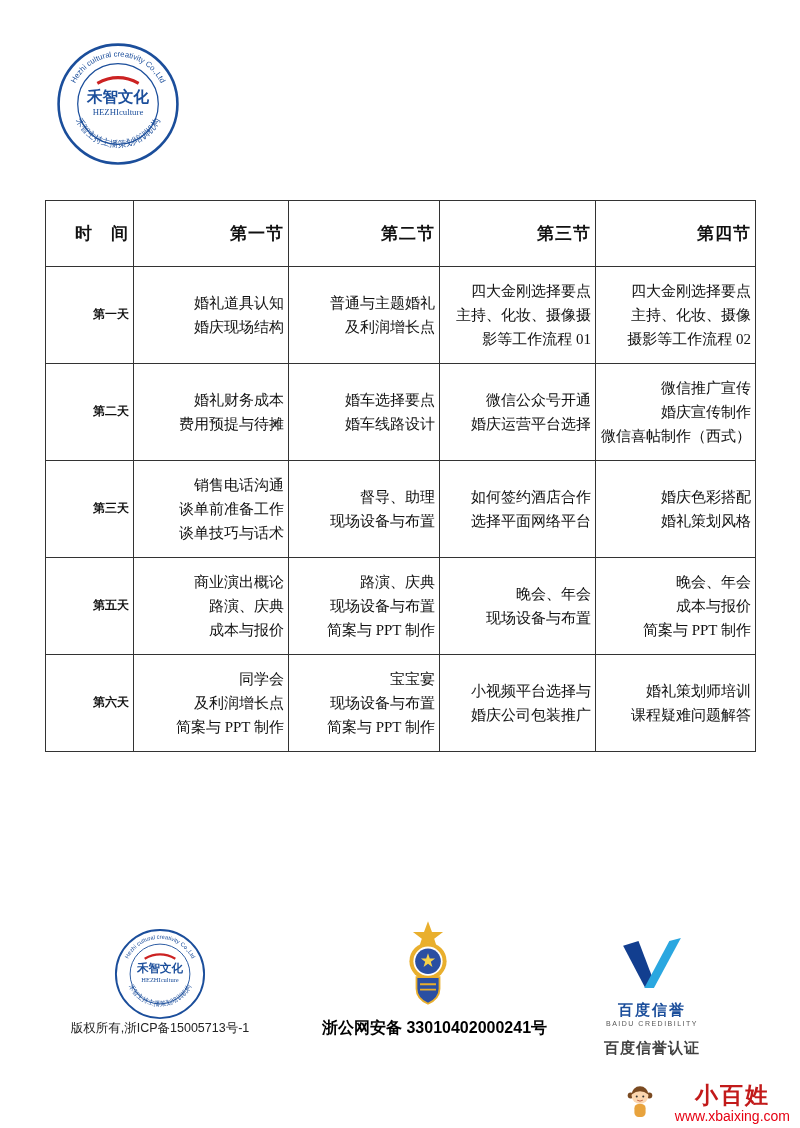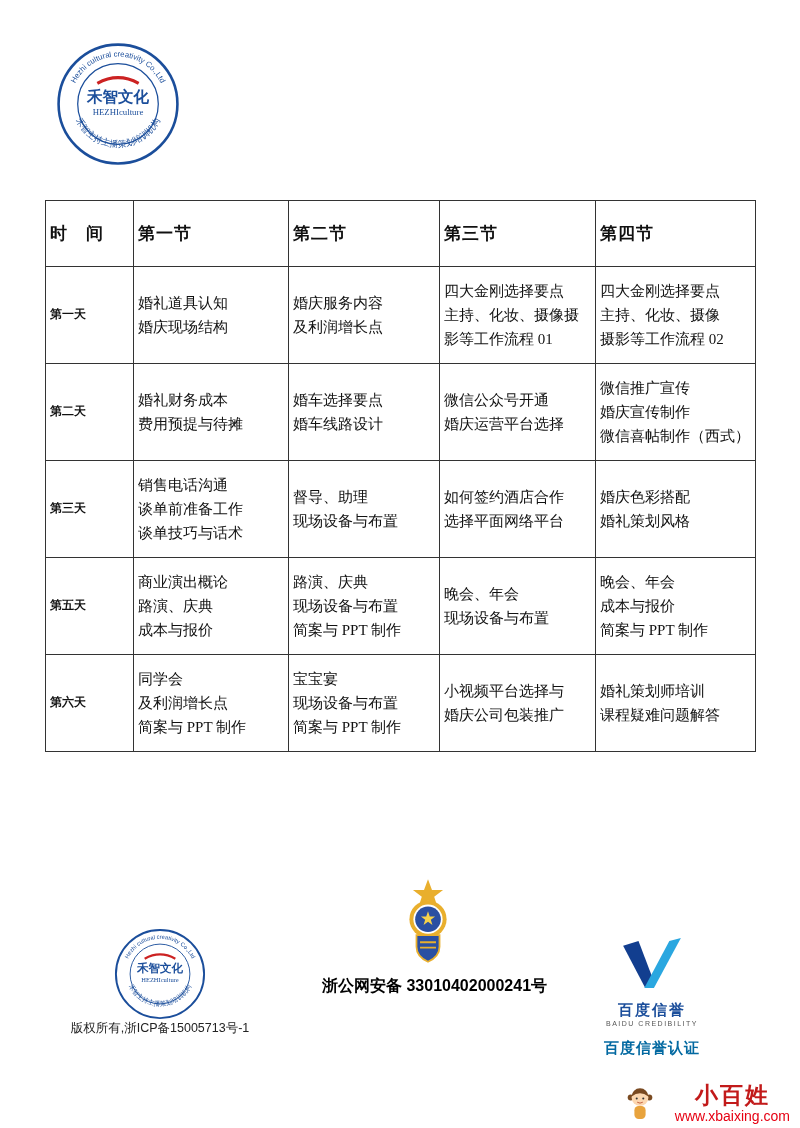--- a/index.html
+++ b/index.html
@@ -19,56 +19,56 @@
     font-weight:bold; font-size:47px; letter-spacing:2px; color:#000;
     line-height:1.25;
   }
 
   
   .course-table {
     position:absolute; left:45px; top:200px; width:710px;
     border-collapse:collapse; table-layout:fixed;
   }
   .course-table th, .course-table td {
-    border:1px solid #333; text-align:left; vertical-align:middle;
+    border:1px solid #333; text-align:right; vertical-align:middle;
     white-space:pre-line; color:#111; padding:6px 4px;
   }
   .course-table th {
     height:66px; font-weight:bold; font-size:17px; letter-spacing:1px;
   }
   .course-table td { height:97px; font-size:15px; line-height:1.6; }
   .course-table td.day { font-weight:bold; font-size:12px; }
 
   
   .cert { position:absolute; text-align:center; }
   .cert-left  { left:55px;  top:928px; width:210px; }
-  .cert-mid   { left:322px; top:878px; width:212px; }
+  .cert-mid   { left:322px; top:920px; width:212px; }
   .cert-right { left:553px; top:938px; width:198px; }
   .cert-left .logo-svg { width:92px; height:92px; margin:0 auto; }
   .police-svg { width:62px; height:86px; margin:0 auto; display:block; }
   .baidu-svg  { width:62px; height:52px; margin:0 auto; display:block; }
   .copyright-text {
     font-size:12.5px; color:#222;
     font-family:"Liberation Sans", sans-serif;
   }
   .police-text {
     margin-top:12px; font-size:16px; font-weight:bold; color:#000;
     white-space:nowrap; font-family:"Liberation Sans", sans-serif;
   }
   .baidu-name { margin-top:11px; font-size:15px; font-weight:bold; color:#1b4e9b;
     font-family:Liberation Sans, sans-serif; letter-spacing:2px; }
   .baidu-en { font-size:7px; letter-spacing:1.5px; color:#555;
     font-family:"Liberation Sans", sans-serif; }
-  .baidu-cert { margin-top:12px; font-size:15px; font-weight:bold; color:#0369a1;
+  .baidu-cert { margin-top:12px; font-size:15px; font-weight:bold; color:#404040;
     font-family:"Liberation Sans", sans-serif; letter-spacing:1px; }
 
   
   .watermark {
     position:absolute; right:10px; bottom:4px;
-    display:flex; align-items:flex-end; gap:21px;
+    display:flex; align-items:center; gap:21px;
   }
   .mascot-svg { width:28px; height:38px; display:block; }
   .wm-col { display:flex; flex-direction:column; align-items:center; }
   .wm-name {
     color:#c21a1a; font-size:23px; font-weight:bold;
     font-family:"Liberation Sans", sans-serif; letter-spacing:2px; line-height:1.1;
   }
   .wm-url { color:#e60012; font-size:14px; font-family:"Liberation Sans", sans-serif; }
 </style>
 </head>
@@ -112,21 +112,21 @@
         <th>第二节</th>
         <th>第三节</th>
         <th>第四节</th>
       </tr>
     </thead>
     <tbody>
       <tr>
         <td class="day">第一天</td>
         <td>婚礼道具认知
 婚庆现场结构</td>
-        <td>婚庆服务内容
+        <td>普通与主题婚礼
 及利润增长点</td>
         <td>四大金刚选择要点
 主持、化妆、摄像摄
 影等工作流程 01</td>
         <td>四大金刚选择要点
 主持、化妆、摄像
 摄影等工作流程 02</td>
       </tr>
       <tr>
         <td class="day">第二天</td>

